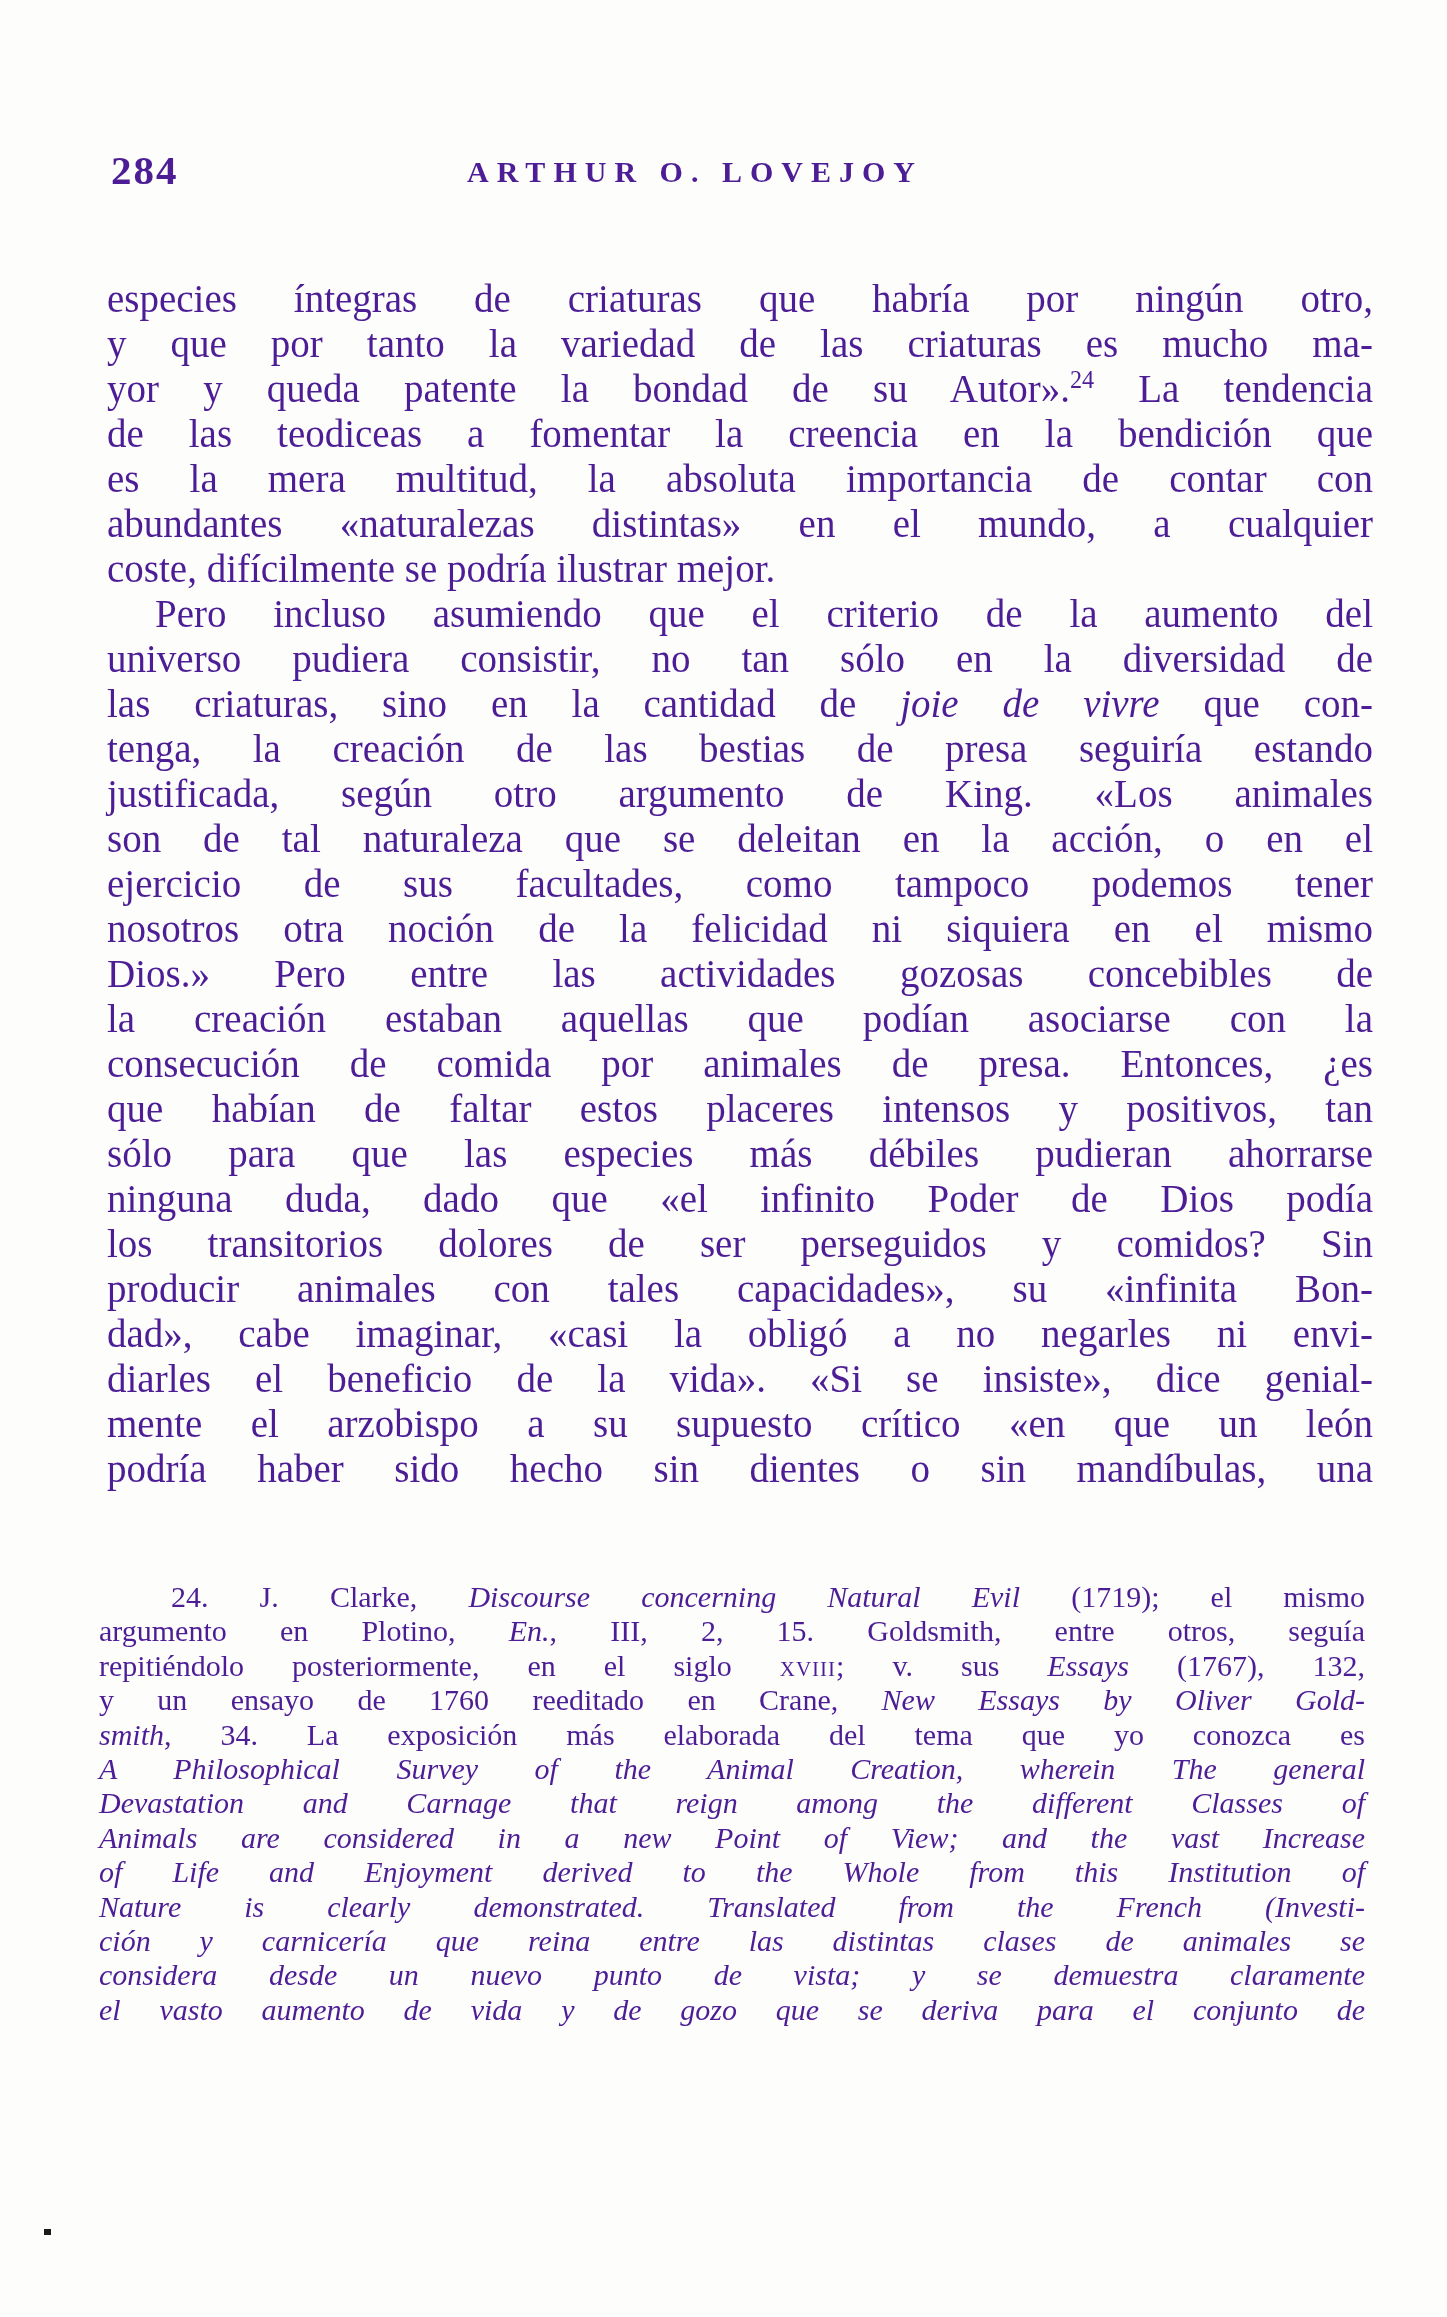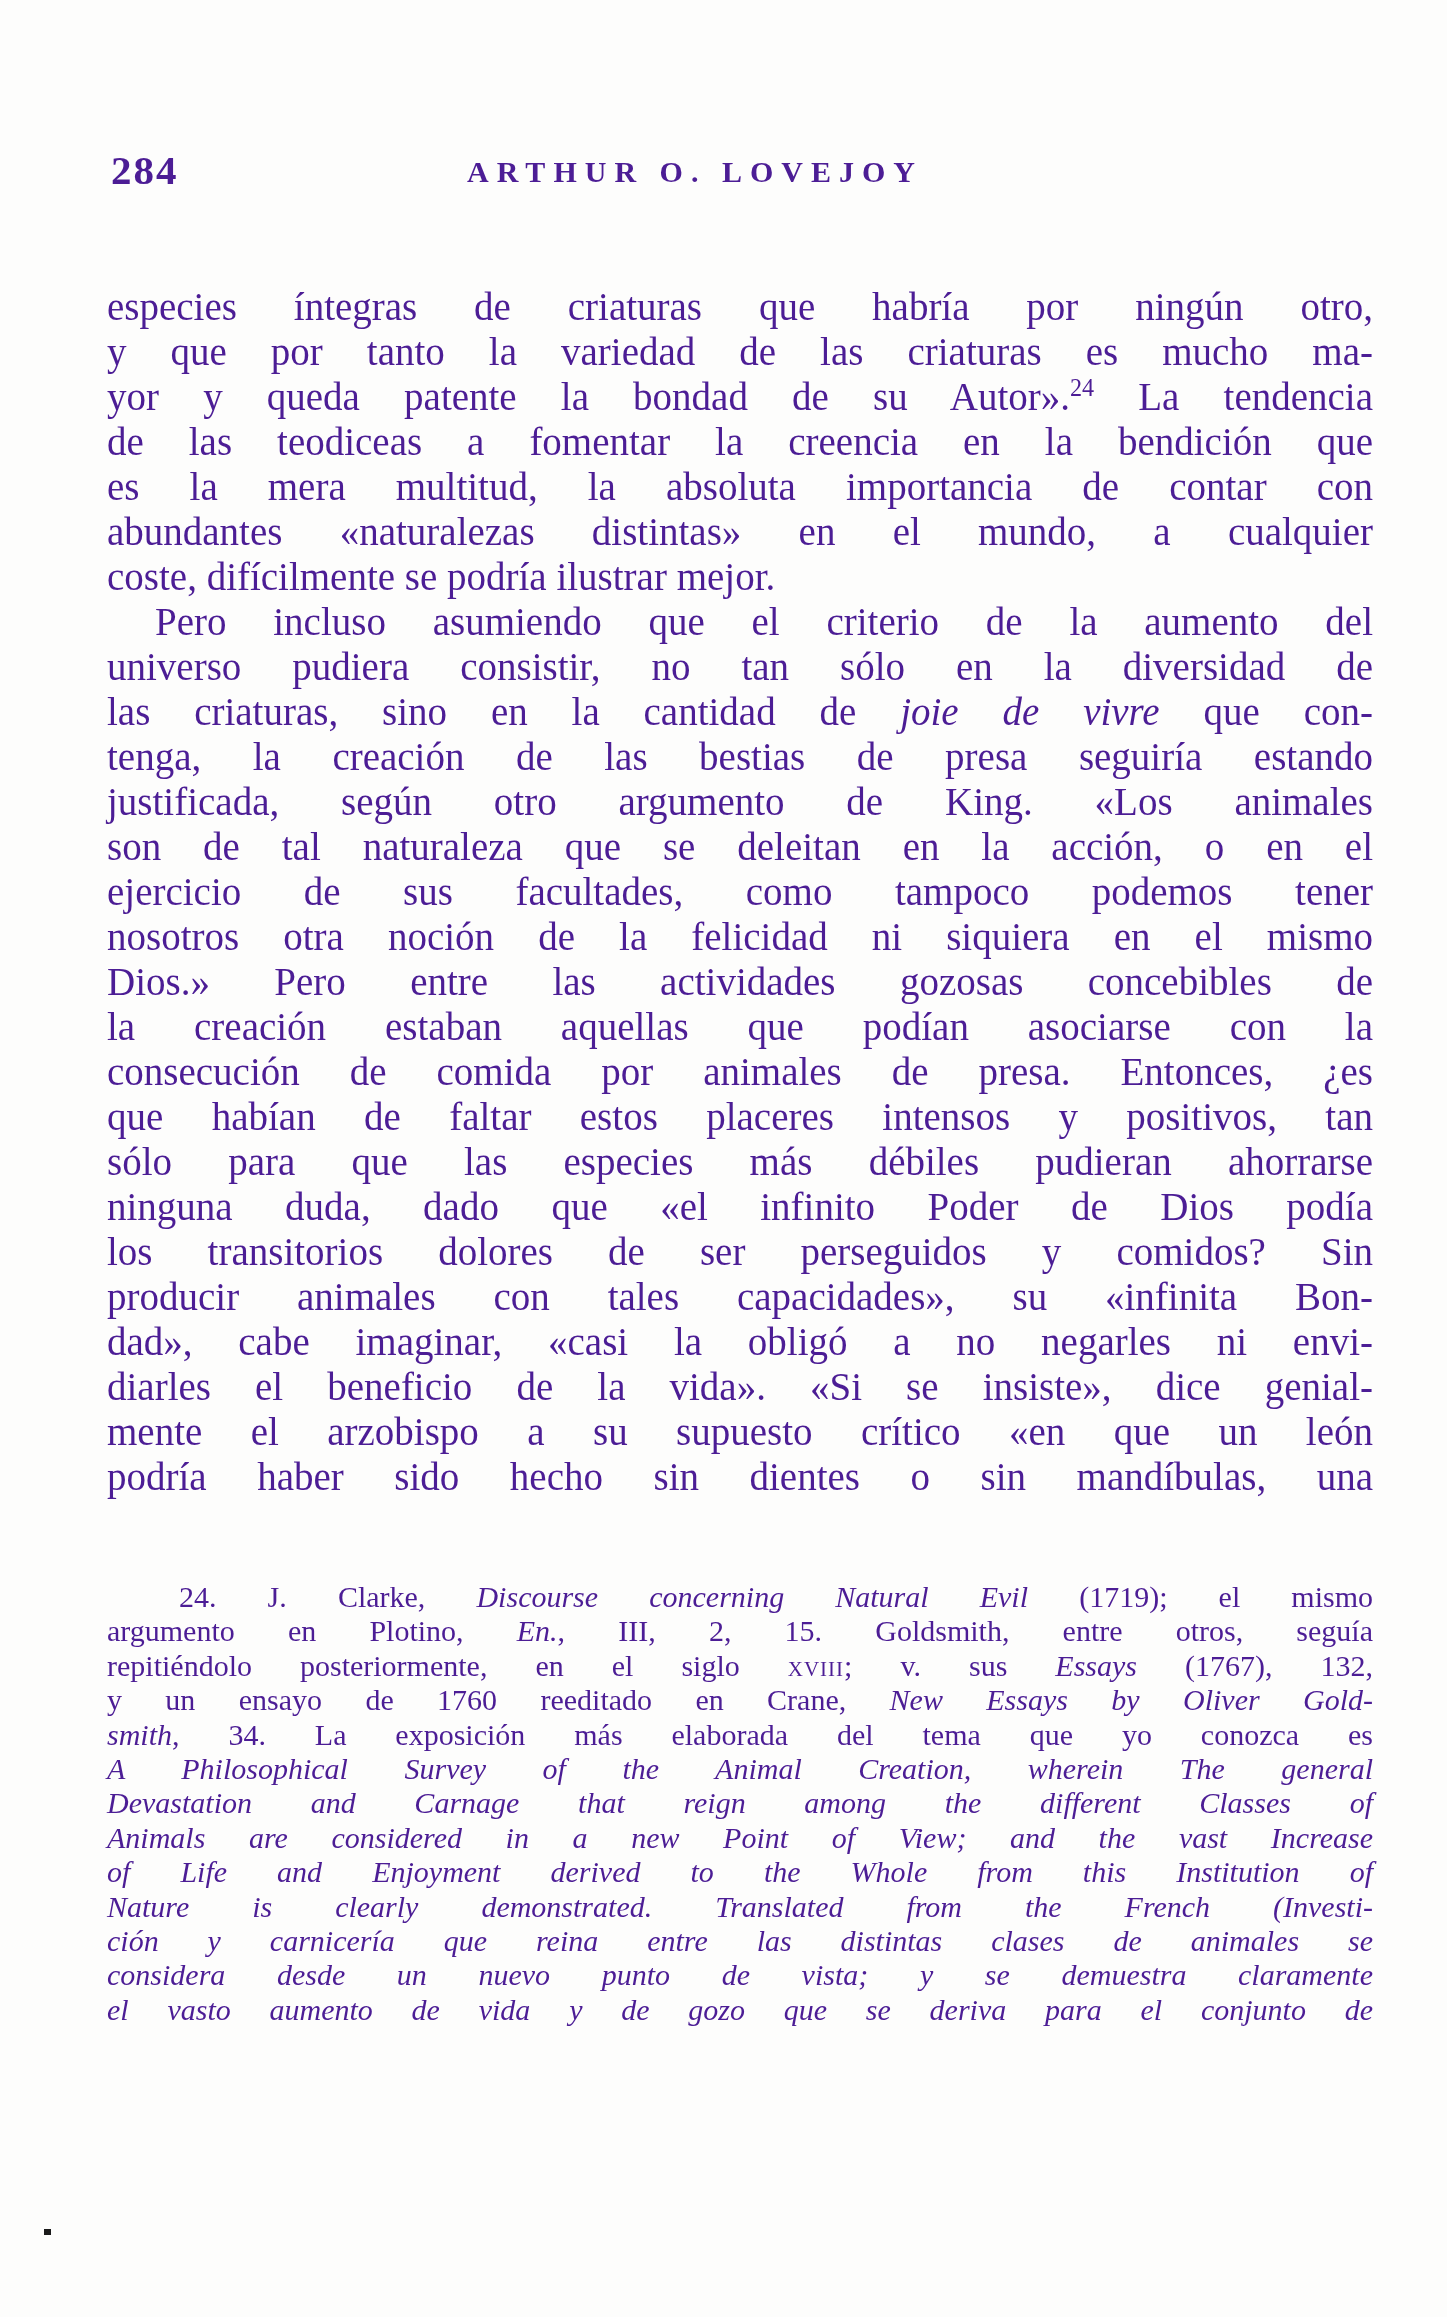--- a/index.html
+++ b/index.html
@@ -19,29 +19,29 @@
     position:absolute; left:4px; top:0;
     font-size:41px; font-weight:700; letter-spacing:2px;
   }
   .running-head {
     position:absolute; left:0; right:90px; top:9px;
     text-align:center;
     font-size:30px; font-weight:700; letter-spacing:8px;
     white-space:nowrap;
   }
   .body-text {
-    position:absolute; top:284px; left:107px; width:1266px;
+    position:absolute; top:276px; left:107px; width:1266px;
   }
   .body-text .line {
     font-size:39px; line-height:45px;
     text-align:justify; text-align-last:justify;
     white-space:normal;
   }
   .footnote {
-    position:absolute; top:1580px; left:107px; width:1266px;
+    position:absolute; top:1580px; left:99px; width:1266px;
   }
   .footnote .line {
     font-size:30px; line-height:34.4px;
     text-align:justify; text-align-last:justify;
   }
   .line.indent-par { text-indent:48px; }
   .line.indent-note { text-indent:72px; }
   .line.last { text-align-last:left; }
   .s-i  { font-style:italic; }
   .s-sc { font-variant:small-caps; letter-spacing:1px; }

